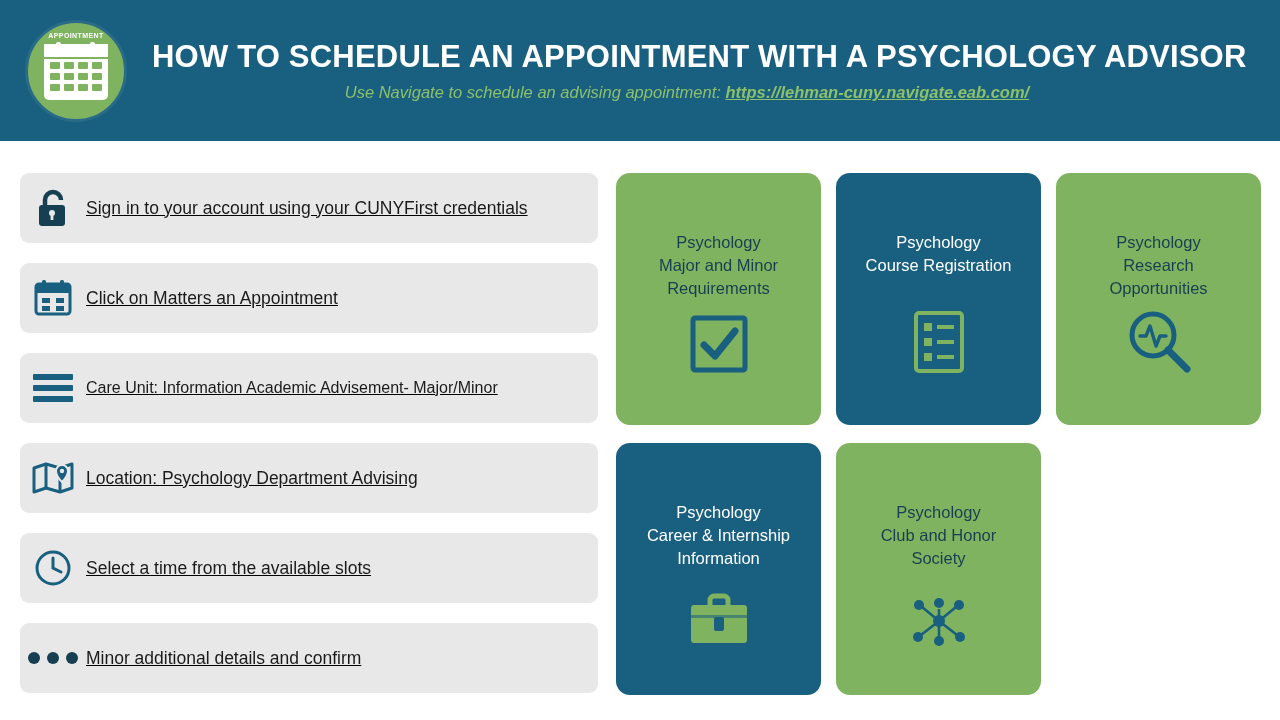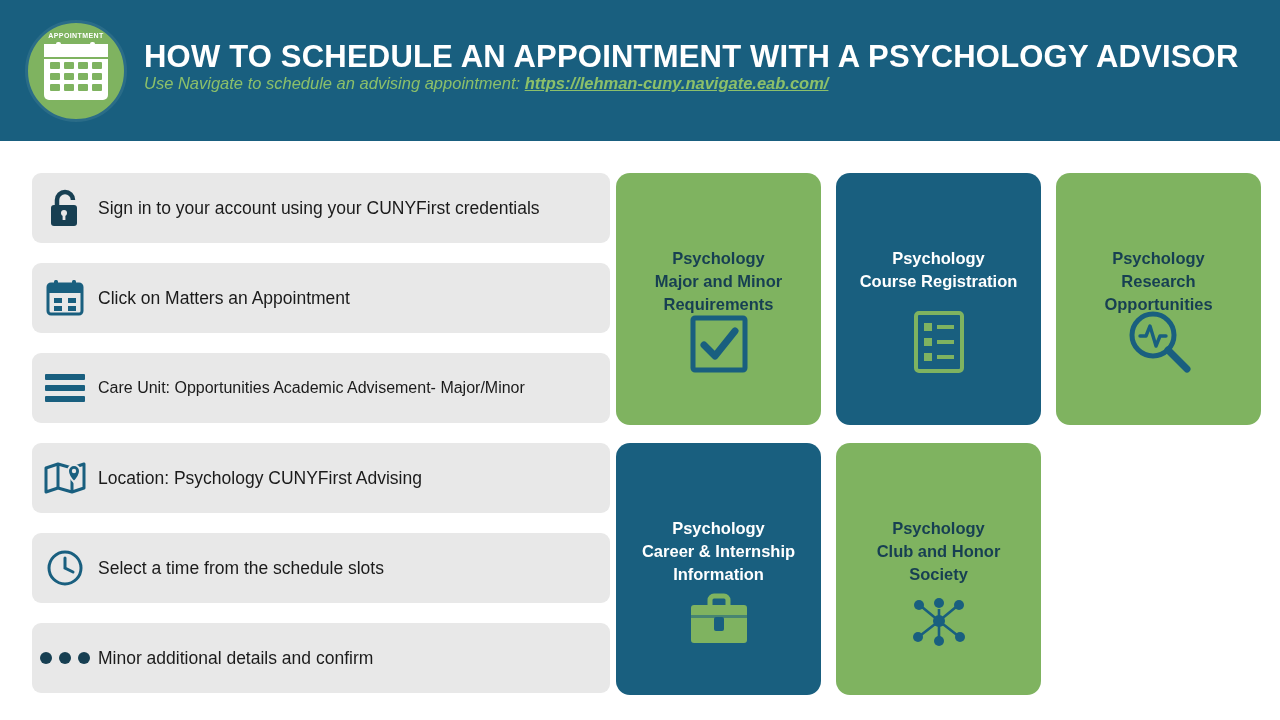--- a/index.html
+++ b/index.html
@@ -37,33 +37,33 @@
     content:""; position:absolute; top:0; left:0; right:0; height:13px;
     background:#ffffff; border-bottom:2px solid #7fb360;
   }
   .cal-dots { position:absolute; top:18px; left:6px; right:6px;
      display:grid; grid-template-columns:repeat(4,1fr); gap:4px 4px; }
   .cal-dots i { display:block; height:7px; background:#7fb360; border-radius:1px; }
   .cal-ears { position:absolute; top:2px; left:0; width:64px; height:10px; }
   .cal-ears span { position:absolute; top:-4px; width:5px; height:10px;
      background:#ffffff; border-radius:2px; }
 
-  .title-wrap { position:absolute; left:144px; top:40px; width:1100px; }
+  .title-wrap { position:absolute; left:152px; top:40px; width:1100px; }
   .title {
     color:#ffffff; font-size:31px; font-weight:bold; letter-spacing:.2px;
     line-height:1.1; white-space:nowrap;
   }
   .subtitle {
-    font-size:16.5px; font-style:italic; color:#8cc06a;
-    white-space:nowrap; width:1070px;
+    margin-top:9px; font-size:16.5px; font-style:italic; color:#8cc06a;
+    white-space:nowrap; text-align:center; width:1070px;
   }
   .subtitle .link { color:#8cc06a; text-decoration:underline; font-weight:bold; }
 
   
-  .steps { position:absolute; left:32px; top:173px; width:578px; }
+  .steps { position:absolute; left:20px; top:173px; width:578px;text-decoration:underline; }
   .step {
     position:relative; height:70px; margin-bottom:20px;
     background:#e8e8e8; border-radius:9px;
     display:flex; align-items:center;
   }
   .step-icon { width:66px; min-width:66px; display:flex; align-items:center; justify-content:center; }
   .step-label { font-size:17.5px; color:#1b1b1b; }
   .step-label.small { font-size:16px; }
 
   
@@ -76,23 +76,22 @@
     display:grid; grid-template-columns:repeat(3, 205px);
     grid-template-rows:252px 252px; gap:18px 15px;
   }
   .tile {
     border-radius:14px; position:relative;
     display:flex; flex-direction:column; align-items:center;
   }
   .tile.green { background:#7fb360; }
   .tile.blue  { background:#195f7f; }
   .tile-title {
-    margin-top:74px; text-align:center; font-size:16.5px; line-height:1.38;
+    margin-top:58px; text-align:center; font-size:16.5px; line-height:1.38;
     white-space:pre-line;
-    font-weight:bold;
   }
   .tile.green .tile-title { color:#173f52; }
   .tile.blue  .tile-title { color:#ffffff; }
   .tile-icon { position:absolute; bottom:0; left:0; right:0; display:flex; justify-content:center; }
   .tile-icon.r1 { bottom:52px; }
   .tile-icon.r2 { bottom:48px; }
 </style>
 </head>
 <body>
 
@@ -165,43 +164,43 @@
     </div>
 
     <div class="step">
       <div class="step-icon">
         <svg class="ic" width="40" height="30" viewBox="0 0 40 30">
           <rect x="0" y="1" width="40" height="6" rx="1" fill="#195f7f"></rect>
           <rect x="0" y="12" width="40" height="6" rx="1" fill="#195f7f"></rect>
           <rect x="0" y="23" width="40" height="6" rx="1" fill="#195f7f"></rect>
         </svg>
       </div>
-      <div class="step-label small">Care Unit: Opportunities Academic Advisement- Major/Minor</div>
+      <div class="step-label small">Care Unit: Information Academic Advisement- Major/Minor</div>
     </div>
 
     <div class="step">
       <div class="step-icon">
         <svg class="ic" width="42" height="34" viewBox="0 0 42 34">
           <path d="M2 7 L14 3 L28 7 L40 3 L40 27 L28 31 L14 27 L2 31 Z" fill="none" stroke="#195f7f" stroke-width="3" stroke-linejoin="round"></path>
           <path d="M14 3 L14 27 M28 7 L28 31" stroke="#195f7f" stroke-width="3"></path>
           <path d="M30 4 a6 6 0 0 1 6 6 c0 5-6 11-6 11 s-6-6-6-11 a6 6 0 0 1 6-6z" fill="#195f7f" stroke="#e8e8e8" stroke-width="2"></path>
           <circle cx="30" cy="10" r="2.2" fill="#e8e8e8"></circle>
         </svg>
       </div>
-      <div class="step-label">Location: Psychology CUNYFirst Advising</div>
+      <div class="step-label">Location: Psychology Department Advising</div>
     </div>
 
     <div class="step">
       <div class="step-icon">
         <svg class="ic" width="38" height="38" viewBox="0 0 38 38">
           <circle cx="19" cy="19" r="16" fill="none" stroke="#195f7f" stroke-width="3"></circle>
           <path d="M19 9 L19 19 L27 23" fill="none" stroke="#195f7f" stroke-width="3" stroke-linecap="round"></path>
         </svg>
       </div>
-      <div class="step-label">Select a time from the schedule slots</div>
+      <div class="step-label">Select a time from the available slots</div>
     </div>
 
     <div class="step">
       <div class="step-icon">
         <svg class="ic" width="52" height="14" viewBox="0 0 52 14">
           <circle cx="7" cy="7" r="6" fill="#173f52"></circle>
           <circle cx="26" cy="7" r="6" fill="#173f52"></circle>
           <circle cx="45" cy="7" r="6" fill="#173f52"></circle>
         </svg>
       </div>

